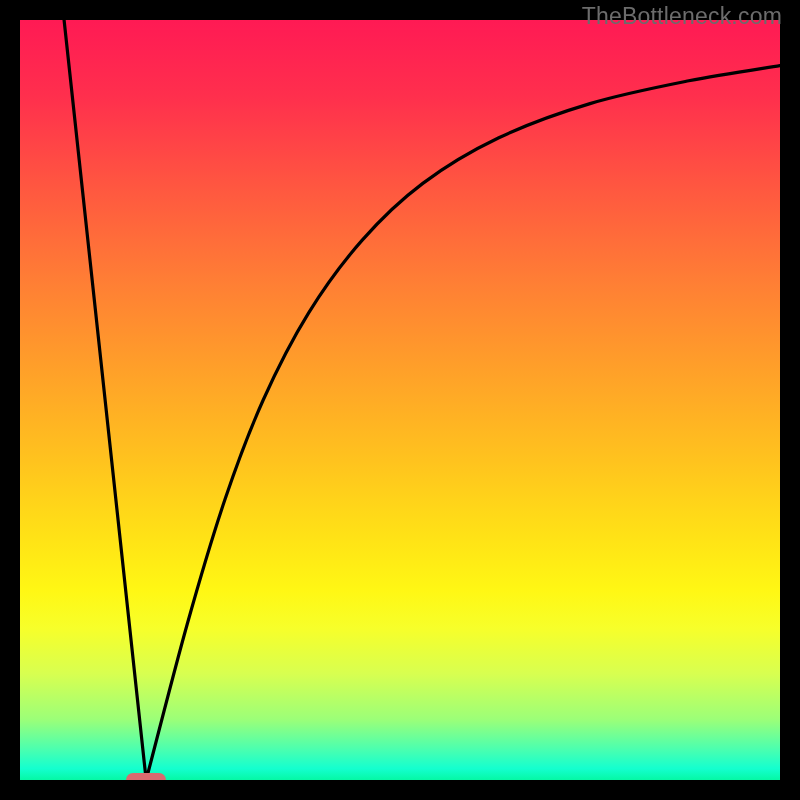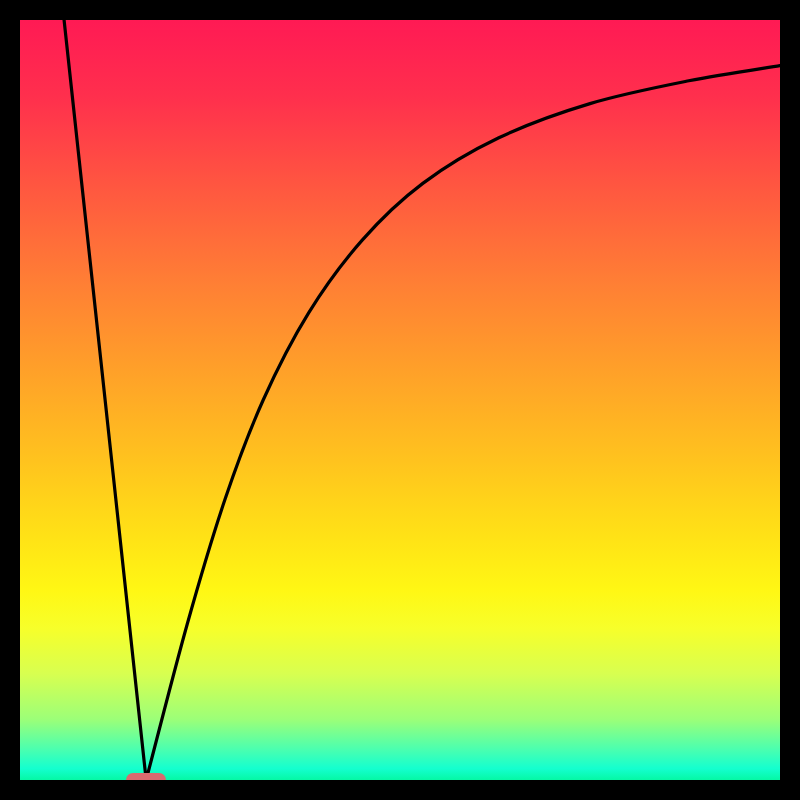--- a/index.html
+++ b/index.html
@@ -70,20 +70,21 @@
     position: absolute;
     background: #d96a6f;
     border-radius: 999px;
   }
 </style>
 </head>
 <body>
 
 <div class="frame">
 
+  <div class="watermark">TheBottleneck.com</div>
 
   <div class="plot-area">
     <div class="gradient"></div>
 
     <svg class="curve" viewBox="0 0 760 760" preserveAspectRatio="none">
       <path id="curve-path" fill="none" stroke="#000" stroke-width="3.2" stroke-linecap="round" stroke-linejoin="round" d="M 44.080000000000005 0 L 126.16000000000001 760 L 126.16000000000001 760 C 133 734.0333333333333 154.02666666666664 651.0666666666667 167.2 604.2 C 180.37333333333333 557.3333333333334 192.53333333333336 516.1666666666667 205.20000000000002 478.8 C 217.86666666666667 441.43333333333334 229.26666666666668 411.0333333333333 243.20000000000002 380 C 257.1333333333333 348.9666666666667 272.33333333333337 319.20000000000005 288.8 292.6 C 305.26666666666665 266 323 241.93333333333337 342 220.40000000000003 C 361 198.8666666666667 380 180.49999999999997 402.8 163.39999999999998 C 425.6 146.29999999999998 450.93333333333334 131.10000000000002 478.8 117.80000000000003 C 506.6666666666667 104.50000000000003 538.3333333333334 93.10000000000001 570 83.6 C 601.6666666666666 74.09999999999998 637.1333333333333 67.1333333333333 668.8 60.79999999999997 C 700.4666666666666 54.46666666666664 744.8 48.13333333333336 760 45.60000000000004 "></path>
     </svg>
 
     <div id="marker" class="marker" style="left: 106.02px; top: 753.16px; width: 40.28px; height: 13.68px;"></div>
   </div>

